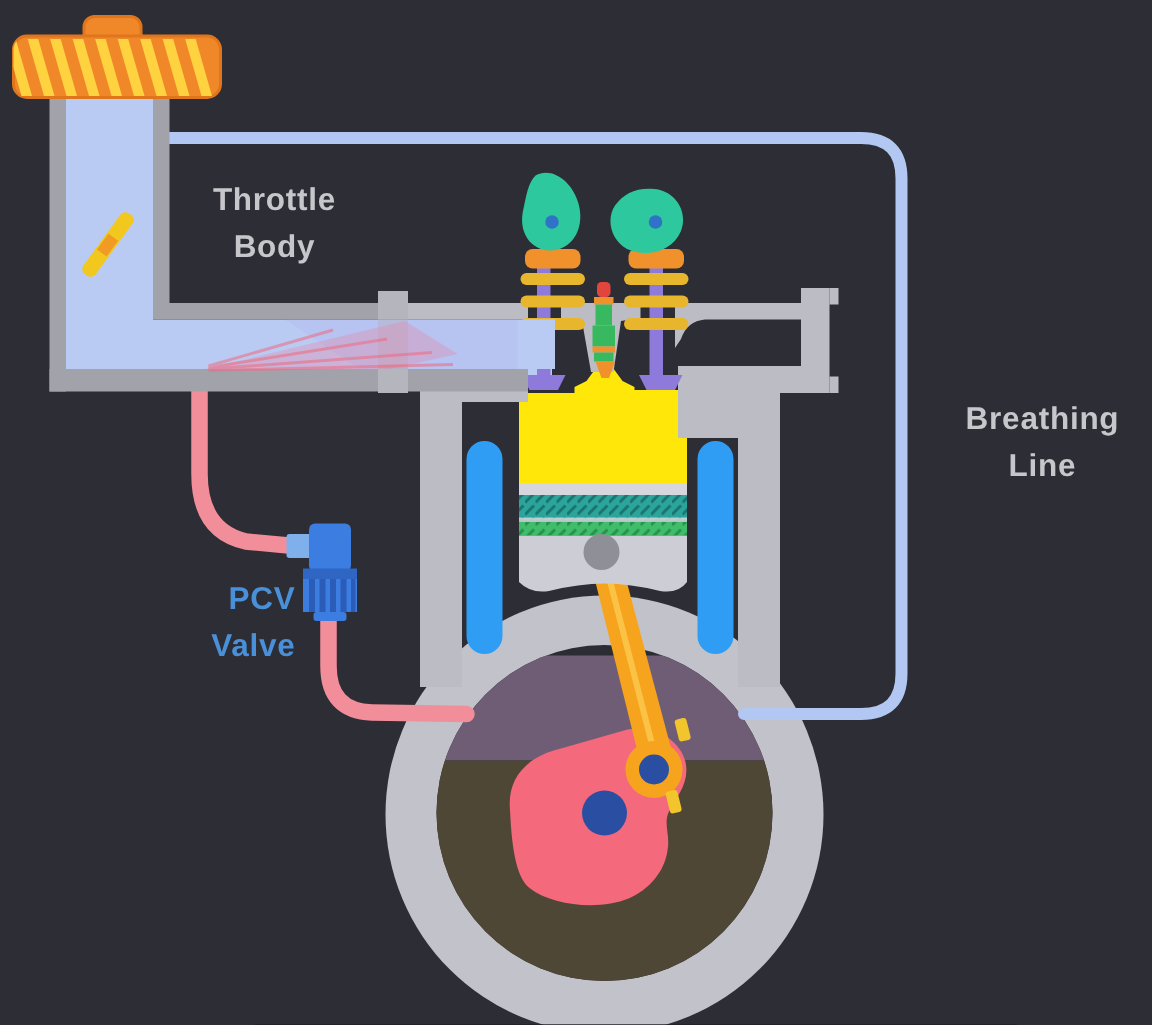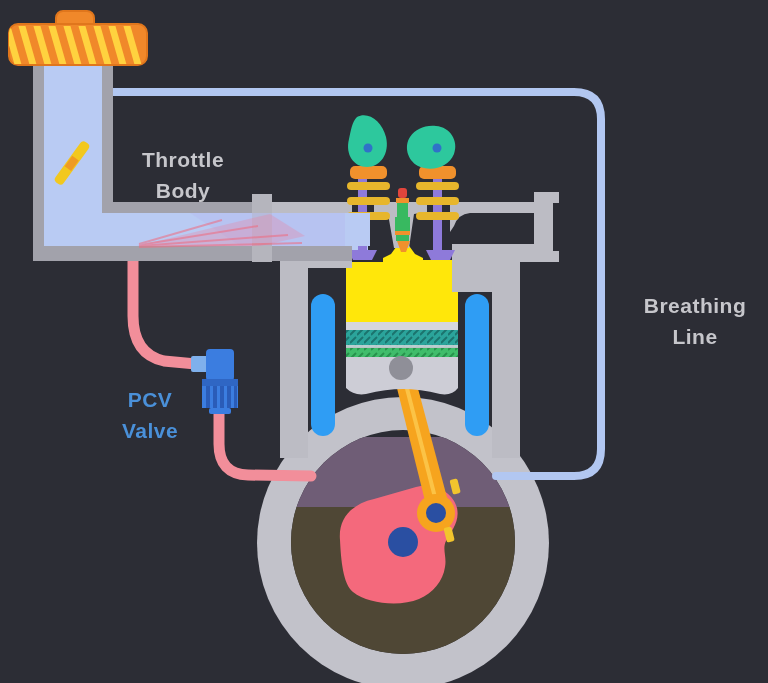--- a/index.html
+++ b/index.html
@@ -5,25 +5,25 @@
   html,body{margin:0;padding:0;background:#1e1f25;}
   #stage{
     position:relative;width:768px;height:683px;overflow:hidden;
     background:#2c2d35;font-family:"Liberation Sans",sans-serif;
   }
   #diagram-svg{position:absolute;left:0;top:0;}
   .lbl{
     position:absolute;font-weight:bold;font-size:21px;line-height:31px;
     text-align:center;letter-spacing:.5px;user-select:none;
   }
-  .lbl-gray{color:#c6c6cb;margin-top:26px;}
+  .lbl-gray{color:#c6c6cb;}
   .lbl-blue{color:#4a90d9;}
   #lbl-throttle{left:116px;top:118px;width:134px;}
   #lbl-breathing{left:620px;top:264px;width:150px;}
-  #lbl-pcv{left:103px;top:384px;width:94px;}
+  #lbl-pcv{left:103px;top:384px;width:94px;text-align:right;}
 </style>
 </head>
 <body>
 
 <div id="stage">
 <svg id="diagram-svg" width="768" height="683" viewBox="0 0 768 683">
   <defs>
     <clipPath id="cavityClip">
           <circle cx="403" cy="542" r="112"></circle>
         </clipPath>

